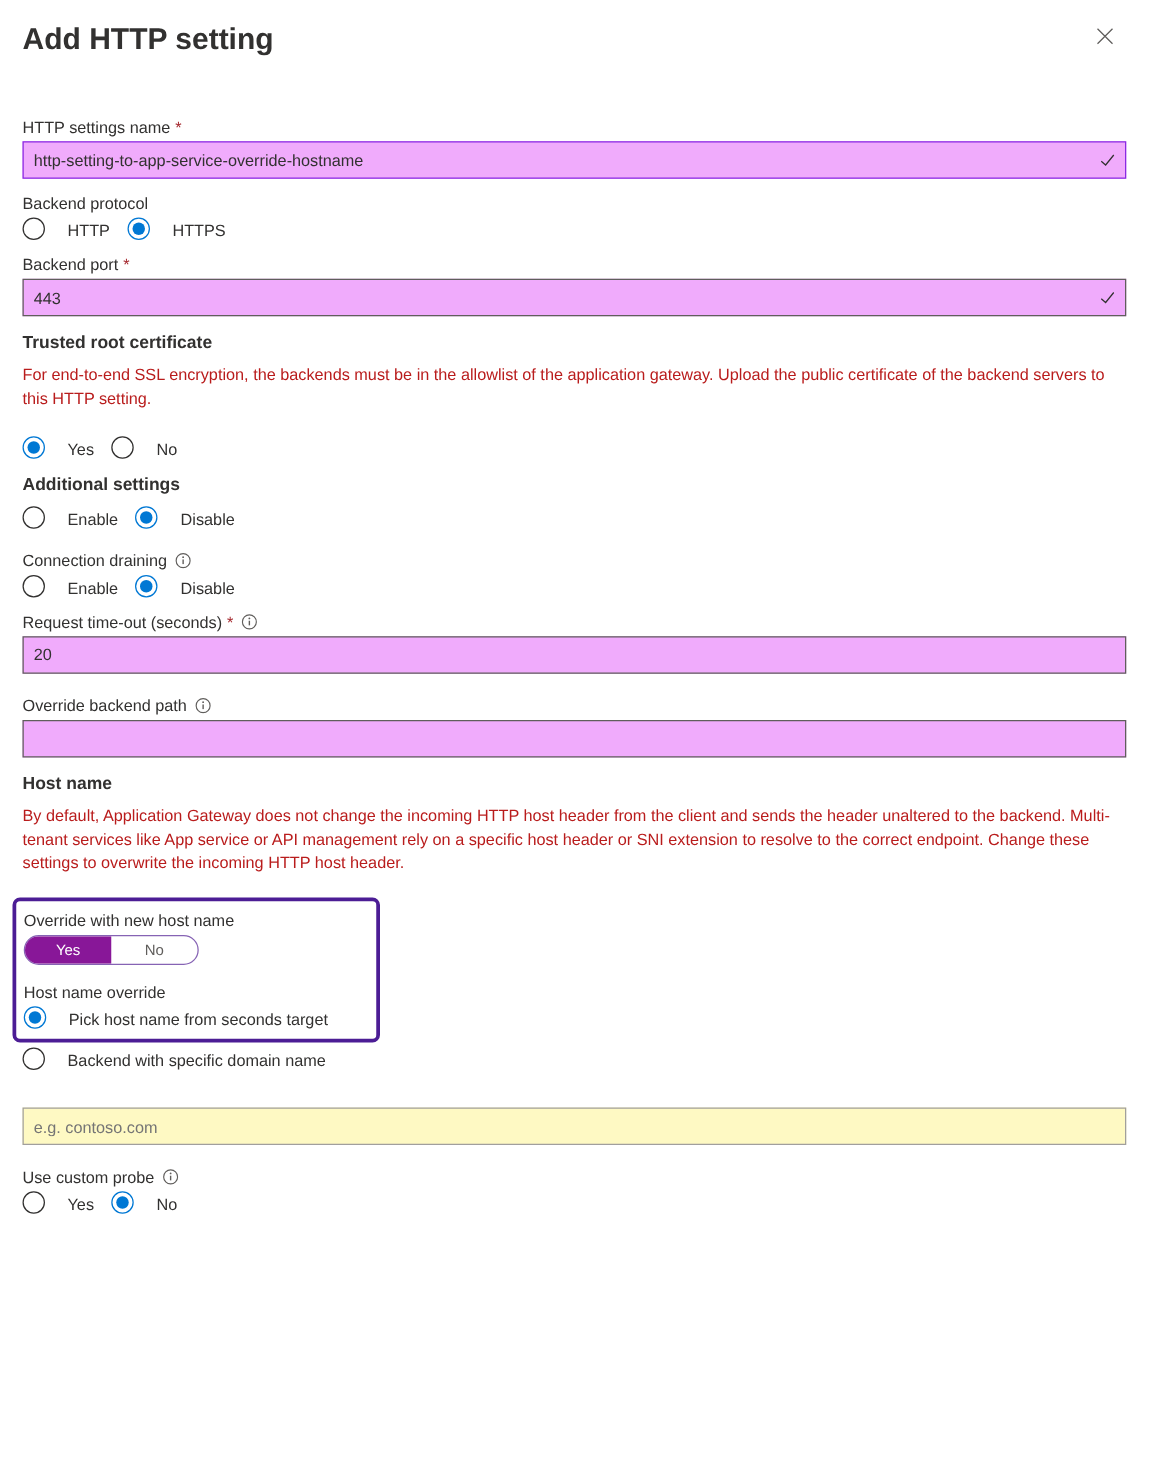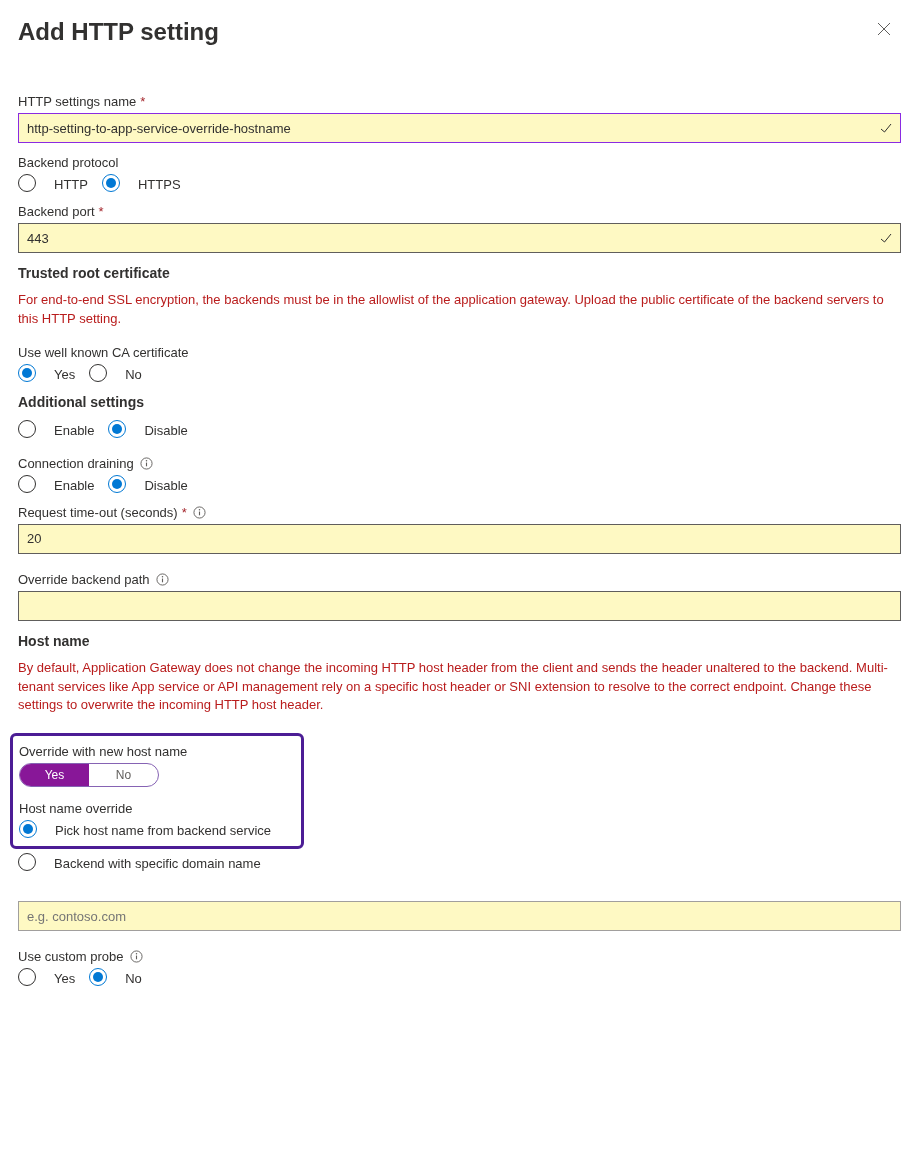--- a/index.html
+++ b/index.html
@@ -20,21 +20,21 @@
     .info-icon { display: inline-flex; margin-left: 6px; }
     .info-icon svg { width: 13px; height: 13px; }
     .text-input {
       width: 100%;
       height: 30px;
       border: 1px solid #605e5c;
       padding: 0 34px 0 8px;
       font-size: 13px;
       color: #323130;
       font-family: inherit;
-      background: #fef9c3;
+      background: #f0abfc;
     }
     .text-input.validated { border-color: #8a2be2; }
     .input-wrap { position: relative; }
     .input-check {
       position: absolute;
       right: 8px;
       top: 50%;
       transform: translateY(-50%);
       width: 14px; height: 14px;
       pointer-events: none;
@@ -140,21 +140,20 @@
           <path d="M2 8 L5.5 11 L12 3" stroke="#323130" stroke-width="1" fill="none"></path>
         </svg>
     </span>
   </div>
 </div>
 
 <div class="section">
   <div class="section-heading">Trusted root certificate</div>
   <div class="desc">For end-to-end SSL encryption, the backends must be in the allowlist of the application gateway. Upload the public certificate of the backend servers to this HTTP setting.</div>
   <div class="gap-sm"></div>
-  <div class="label">Use well known CA certificate</div>
   <div class="radio-row">
     <div class="radio-item">
       <span class="radio selected"></span>
       <span class="radio-label">Yes</span>
     </div>
     <div class="radio-item">
       <span class="radio"></span>
       <span class="radio-label">No</span>
     </div>
   </div>
@@ -236,21 +235,21 @@
   <div class="label">Override with new host name</div>
   <div class="pill-toggle">
     <div class="pill-opt active">Yes</div>
     <div class="pill-opt">No</div>
   </div>
   <div style="height:14px"></div>
   <div class="label">Host name override</div>
   <div class="radio-stack">
     <div class="radio-item">
       <span class="radio selected"></span>
-      <span class="radio-label">Pick host name from backend service</span>
+      <span class="radio-label">Pick host name from seconds target</span>
     </div>
   </div>
 </div>
 <div class="radio-stack" style="margin-left:0;margin-bottom:30px">
   <div class="radio-item">
     <span class="radio"></span>
     <span class="radio-label">Backend with specific domain name</span>
   </div>
 </div>
 

